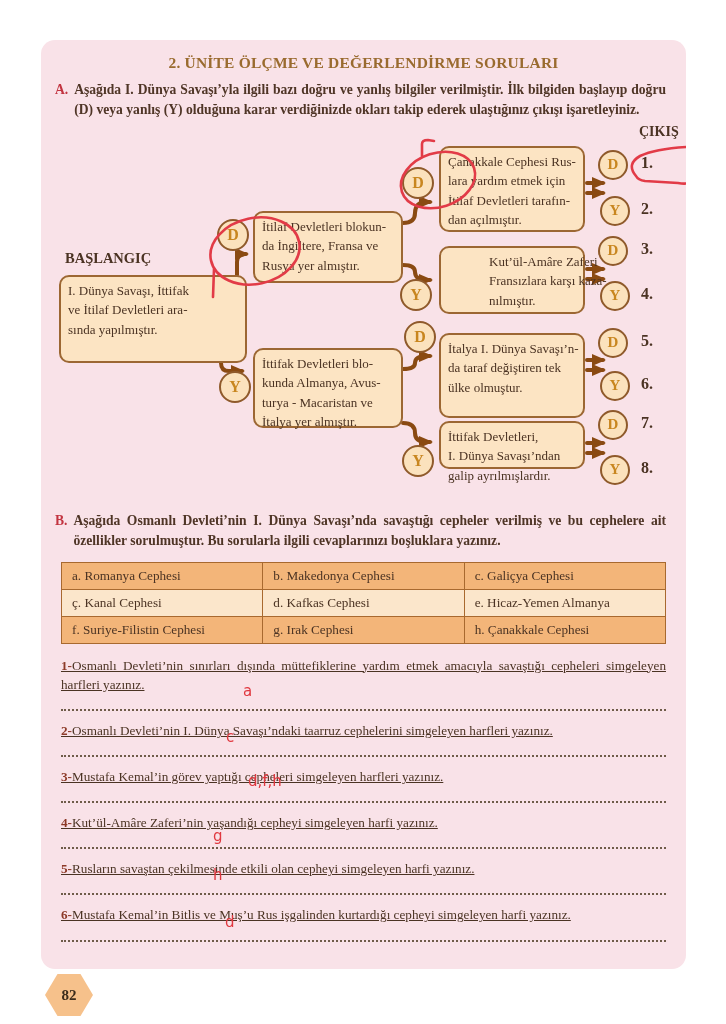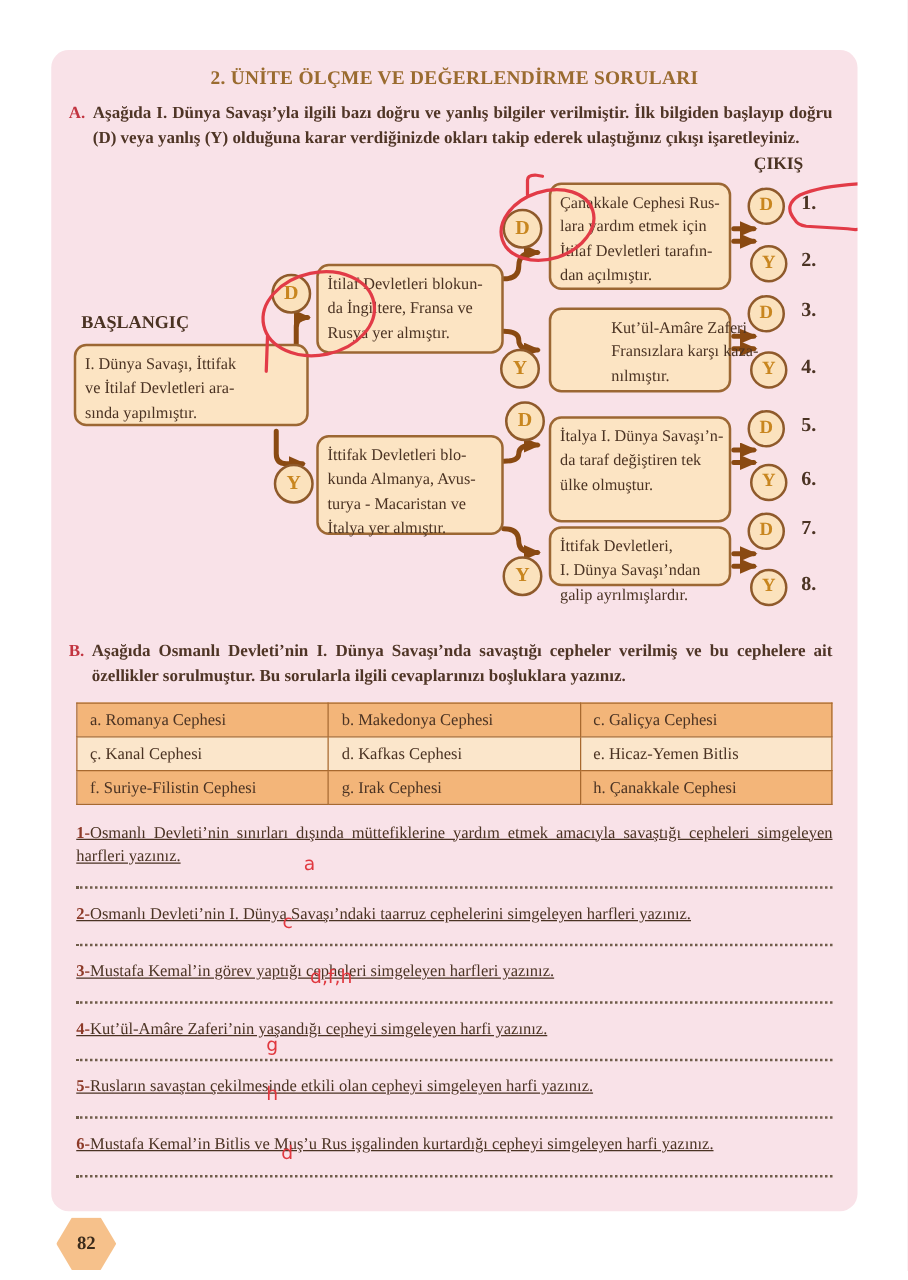--- a/index.html
+++ b/index.html
@@ -32,21 +32,21 @@
     color:#4b3323;white-space:pre;box-sizing:border-box;
   }
   .circle{
     position:absolute;z-index:2;width:32px;height:32px;border-radius:50%;
     background:#fbe2bd;border:2px solid #8f5a2b;color:#c8861f;font-weight:bold;
     display:flex;align-items:center;justify-content:center;font-size:16px;box-sizing:border-box;
   }
   .circle.small{width:30px;height:30px;font-size:15px;}
   .exit-num{position:absolute;z-index:2;font-weight:bold;font-size:16px;color:#4b3323;}
   .start-label{position:absolute;font-weight:bold;font-size:14.5px;color:#4b3323;}
-  .exit-label{position:absolute;font-weight:bold;font-size:14px;color:#4b3323;}
+  .exit-label{position:absolute;font-weight:bold;font-size:14px;color:#4b3323;margin-left:36px;}
 
   
   .ftable{
     margin:10px 20px 0 20px;border-collapse:collapse;width:605px;
     font-size:13.2px;color:#4b3323;table-layout:fixed;
   }
   .ftable td{border:1.6px solid #a8692f;padding:5px 10px;}
   .row-dark td{background:#f3b579;}
   .row-light td{background:#fbe6cb;}
 
@@ -107,21 +107,21 @@
         <path d="M 546 237 L 562 237" marker-end="url(#ah)"></path>
         <path d="M 546 247 L 562 247" marker-end="url(#ah)"></path>
         <path d="M 546 320 L 562 320" marker-end="url(#ah)"></path>
         <path d="M 546 330 L 562 330" marker-end="url(#ah)"></path>
       </g>
     </svg>
 
     <div class="exit-label" style="left:562px;top:1px;">ÇIKIŞ</div>
     <div class="start-label" style="left:24px;top:127px;">BAŞLANGIÇ</div>
 
-    <div class="fbox" style="left:18px;top:152px;width:188px;height:66px;">I. Dünya Savaşı, İttifak
+    <div class="fbox" style="left:18px;top:152px;width:188px;height:88px;">I. Dünya Savaşı, İttifak
 ve İtilaf Devletleri ara-
 sında yapılmıştır.</div>
     <div class="fbox" style="left:212px;top:88px;width:150px;height:72px;">İtilaf Devletleri blokun-
 da İngiltere, Fransa ve
 Rusya yer almıştır.</div>
     <div class="fbox" style="left:212px;top:225px;width:150px;height:80px;">İttifak Devletleri blo-
 kunda Almanya, Avus-
 turya - Macaristan ve
 İtalya yer almıştır.</div>
     <div class="fbox" style="left:398px;top:23px;width:146px;height:86px;">Çanakkale Cephesi Rus-
@@ -181,21 +181,21 @@
   <table class="ftable">
     <tbody>
       <tr class="row-dark">
         <td>a. Romanya Cephesi</td>
         <td>b. Makedonya Cephesi</td>
         <td>c. Galiçya Cephesi</td>
       </tr>
       <tr class="row-light">
         <td>ç. Kanal Cephesi</td>
         <td>d. Kafkas Cephesi</td>
-        <td>e. Hicaz-Yemen Bitlis</td>
+        <td>e. Hicaz-Yemen Almanya</td>
       </tr>
       <tr class="row-dark">
         <td>f. Suriye-Filistin Cephesi</td>
         <td>g. Irak Cephesi</td>
         <td>h. Çanakkale Cephesi</td>
       </tr>
     </tbody>
   </table>
 
   <div class="questions">

